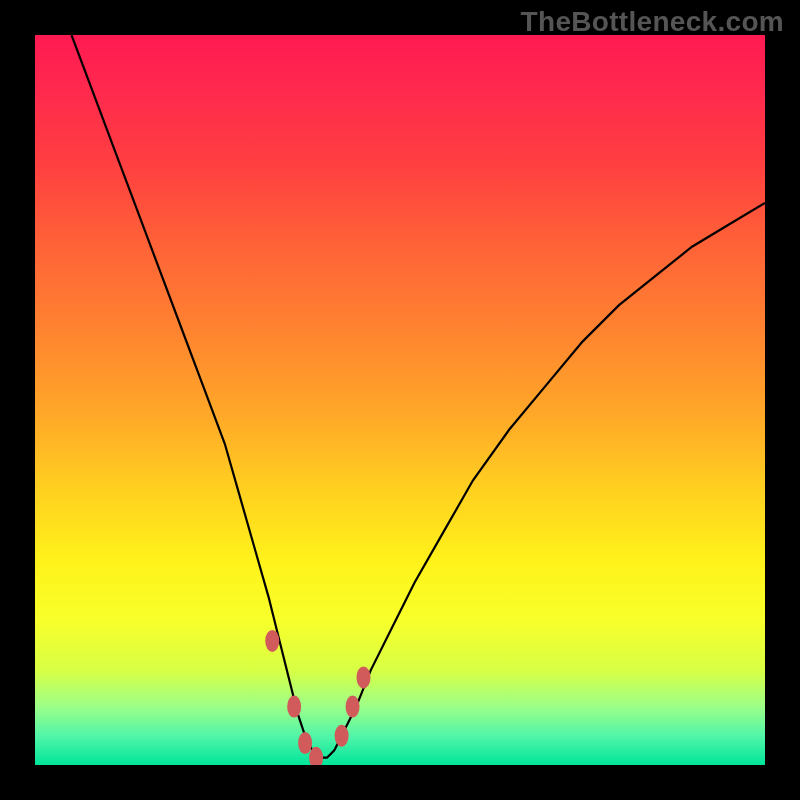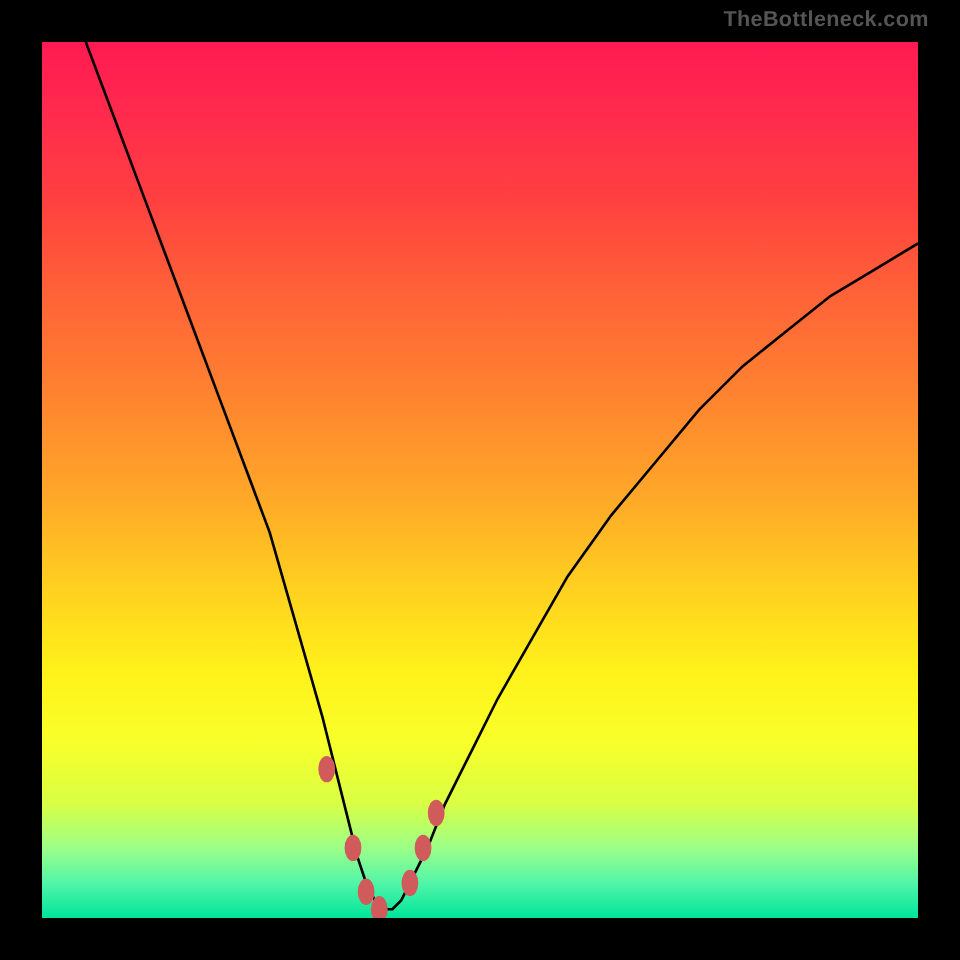--- a/index.html
+++ b/index.html
@@ -44,23 +44,23 @@
   .plot-svg {
     position: absolute;
     left: 0;
     top: 0;
     width: 730px;
     height: 730px;
   }
   .watermark {
     position: absolute;
     top: 6px;
-    right: 26px;
+    right: 16px;
     color: #555;
-    font-size: 18px;
+    font-size: 28px;
     font-weight: 600;
     letter-spacing: 0.3px;
     user-select: none;
   }
 </style>
 </head>
 <body>
 
 <div class="frame">
 

